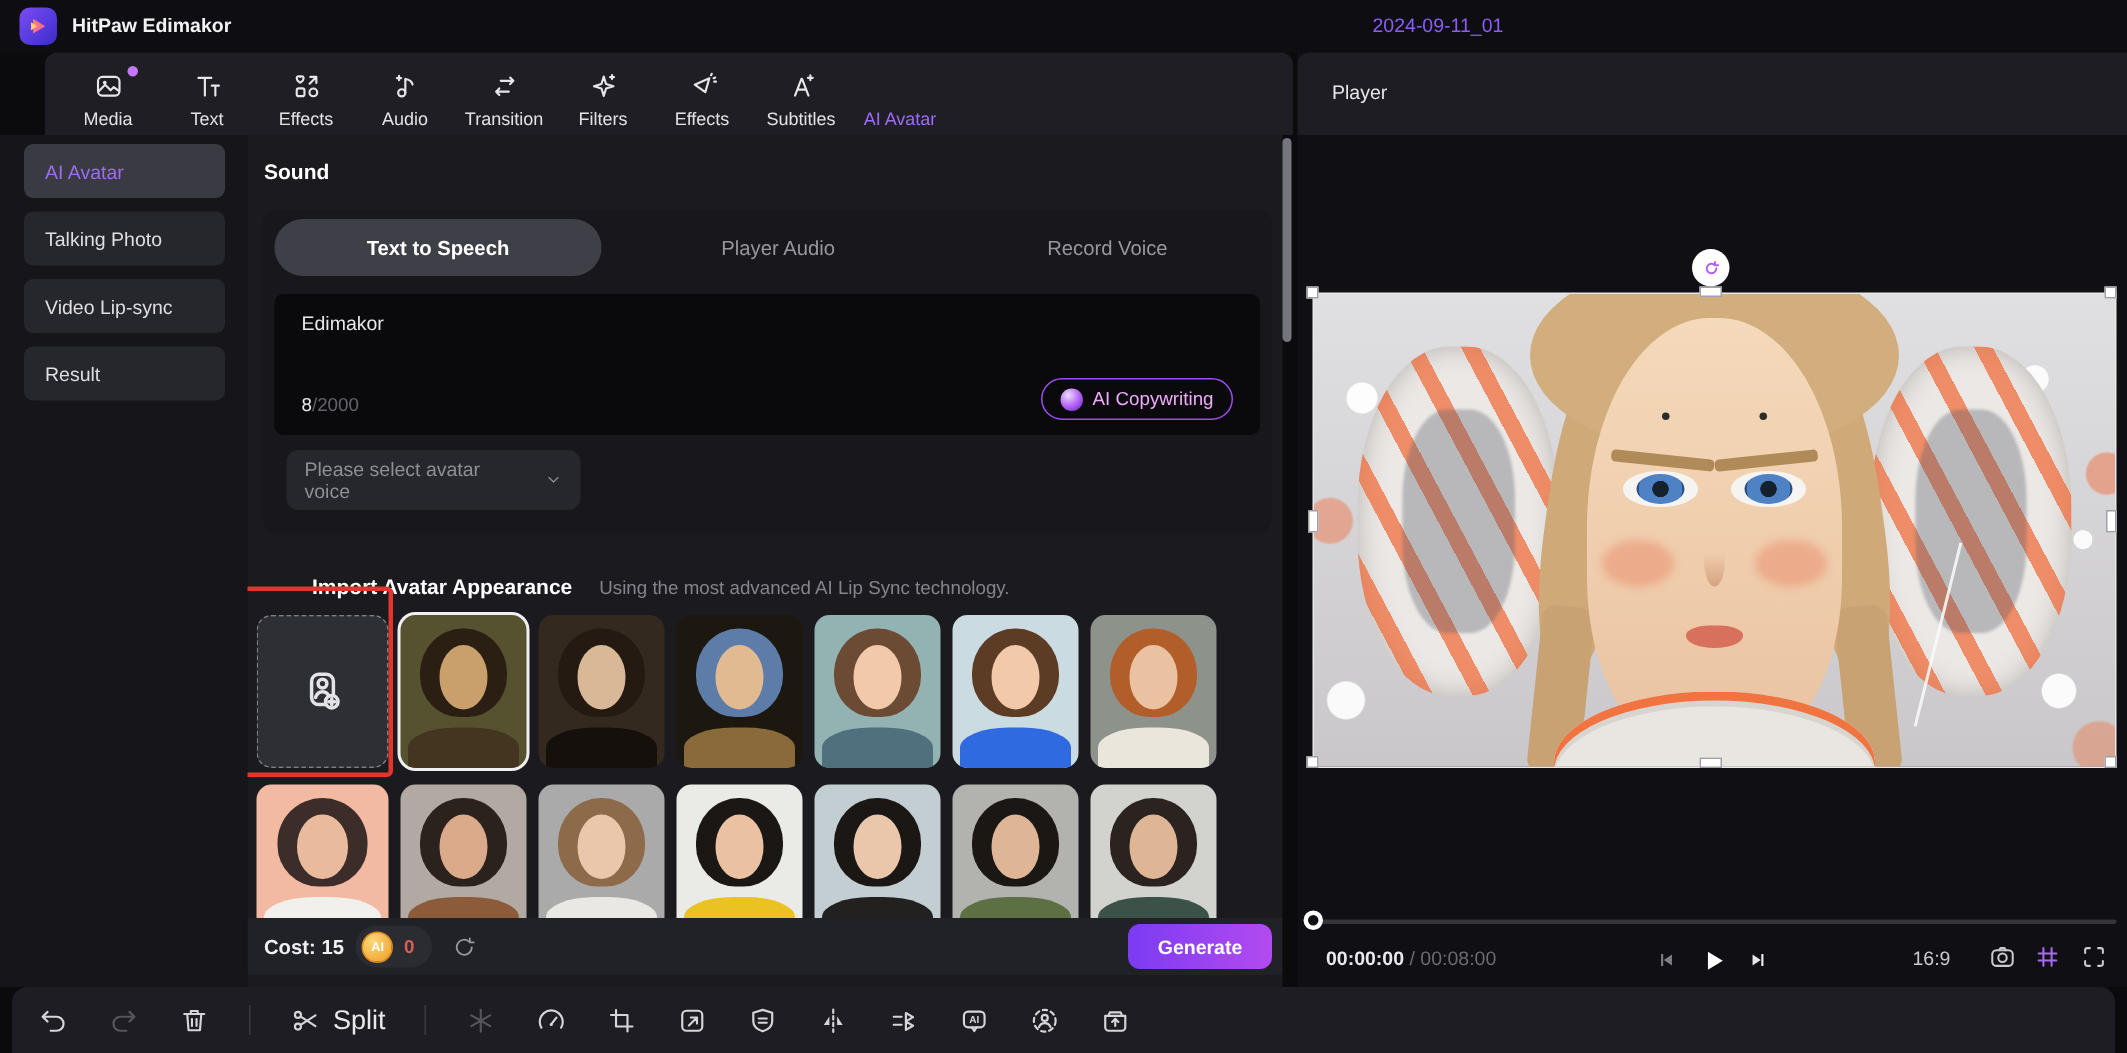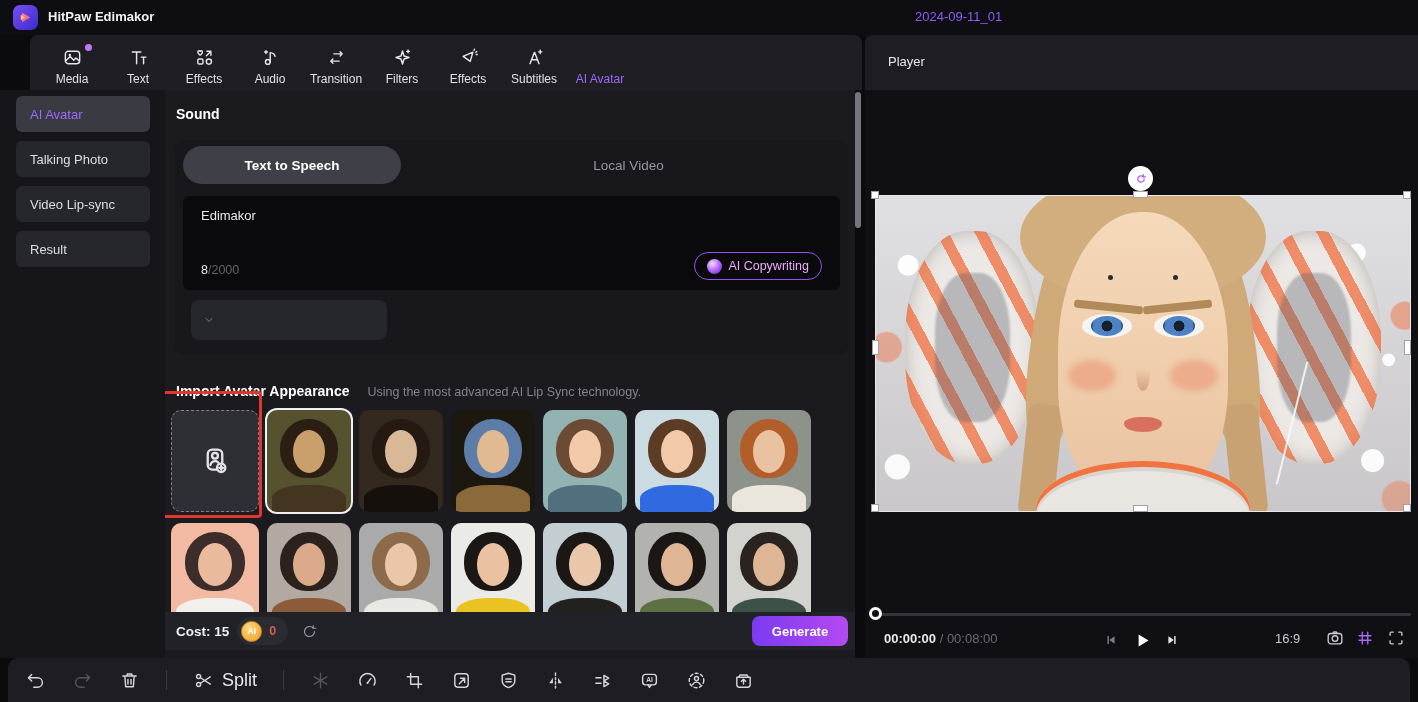--- a/index.html
+++ b/index.html
@@ -50,21 +50,21 @@
     display:flex; align-items:center; gap:6px; padding:0 12px; cursor:pointer; background:transparent; }
   #ai-copywriting .sphere { width:15px; height:15px; border-radius:50%;
     background:radial-gradient(circle at 35% 30%, #f0ddff, #b05df5 55%, #5a22b8); }
   #ai-copywriting .lbl { font-size:12.5px; color:#f0abfc; }
   #voice-select { position:absolute; left:16px; top:160px; width:196px; height:40px; background:#26262d; border-radius:8px;
     display:flex; align-items:center; padding:0 12px; gap:10px; cursor:pointer; }
   #voice-select .ph { font-size:13px; color:#8f8f97; }
   #voice-select .chev { color:#8f8f97; }
 
   #import-head { position:absolute; left:11px; top:293px; display:flex; align-items:baseline; gap:18px; }
-  #import-title { font-size:14px; font-weight:bold; color:#ffffff; }
+  #import-title { font-size:14px; font-weight:bold; color:#ffffff;margin-left:32px; }
   #import-subtitle { font-size:12.5px; color:#84848c; }
 
   .avatar-row { position:absolute; left:6px; display:flex; gap:8px; }
   #avatar-row1 { top:320px; }
   #avatar-row2 { top:433px; }
   .av-tile { position:relative; width:84px; height:102px; border-radius:10px; overflow:hidden; cursor:pointer; }
   .av-tile.first { width:88px; }
   .av-tile.selected { box-shadow:0 0 0 2px #f0f0f2; }
   .av-tile.import { background:#2e2e35; border:1.5px dashed #80808a; display:flex; align-items:center; justify-content:center; overflow:visible; }
   .av-tile .av-hair { position:absolute; left:16%; top:9%; width:68%; height:58%; border-radius:50% 50% 46% 46%; }
@@ -283,33 +283,35 @@
     <div class="side-item">Video Lip-sync</div>
     <div class="side-item">Result</div>
   </div>
 
 <div id="main">
   <div id="sound-title">Sound</div>
 
   <div id="sound-card">
     <div id="sound-tabs">
         <div class="sound-tab active">Text to Speech</div>
-        <div class="sound-tab">Local Video</div>
+        <div class="sound-tab">Player Audio</div>
+        <div class="sound-tab">Record Voice</div>
       </div>
     <div id="tts-textarea">
       <div id="tts-text">Edimakor</div>
       <div id="char-counter">
         <span id="char-count">8</span><span id="char-limit">/2000</span>
       </div>
       <div id="ai-copywriting">
         <span class="sphere"></span>
         <span class="lbl">AI Copywriting</span>
       </div>
     </div>
     <div id="voice-select">
+      <span class="ph">Please select avatar voice</span>
       <span class="chev icon">
         <svg width="12" height="12" viewBox="0 0 22 22">
             <path d="M5.5 8l5.5 5.5L16.5 8"></path>
           </svg>
       </span>
     </div>
   </div>
 
   <div id="import-head">
     <span id="import-title">Import Avatar Appearance</span>

